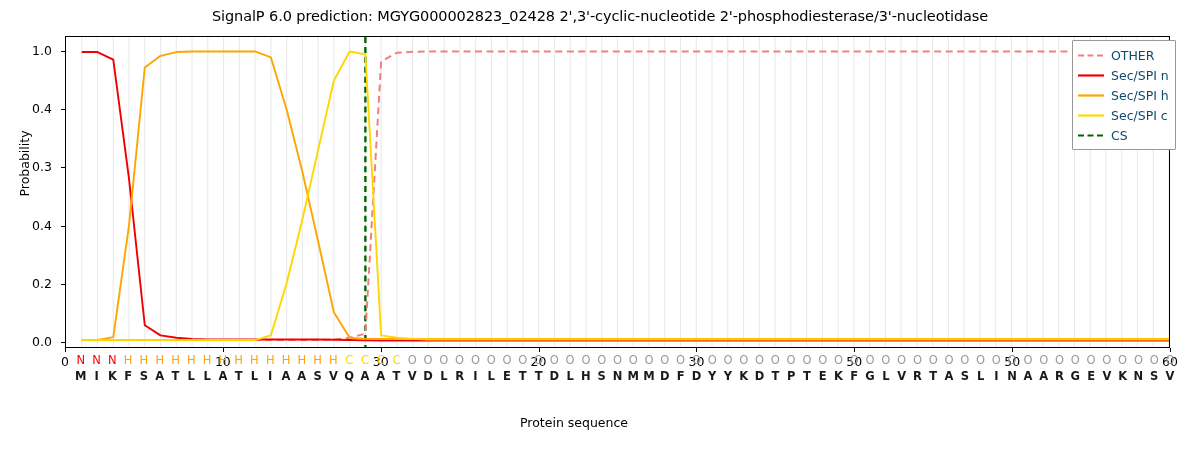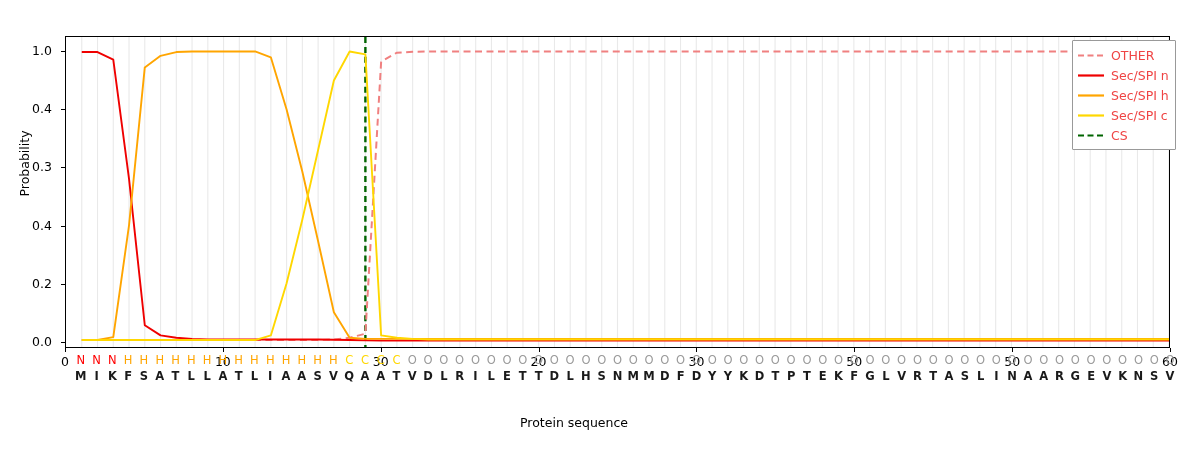--- a/index.html
+++ b/index.html
@@ -63,27 +63,28 @@
 
   
   #legend{
     position:absolute;left:1072px;top:40px;
     border:0.9px solid #999;background:#fff;border-radius:1px;
     padding:4px 6px 4px 5px;z-index:6;
   }
   .legend-row{display:flex;align-items:center;height:20px;}
   .legend-swatch{width:26px;height:11px;position:relative;margin-right:7px;flex:0 0 26px;}
   .legend-swatch svg{display:block;}
-  .legend-label{font-size:12.5px;color:#ef4444;white-space:nowrap;}
+  .legend-label{font-size:12.5px;color:#0c4a6e;white-space:nowrap;}
 </style>
 </head>
 <body>
 
 <div id="root">
 
+  <div id="chart-title">SignalP 6.0 prediction: MGYG000002823_02428 2',3'-cyclic-nucleotide 2'-phosphodiesterase/3'-nucleotidase</div>
 
   <div id="y-axis-title">Probability</div>
   <div id="y-axis-labels">
       <div style="top: 306.168px;">0.0</div>
       <div style="top: 247.85px;">0.2</div>
       <div style="top: 189.533px;">0.4</div>
       <div style="top: 131.215px;">0.3</div>
       <div style="top: 72.8972px;">0.4</div>
       <div style="top: 14.5794px;">1.0</div>
     </div>

